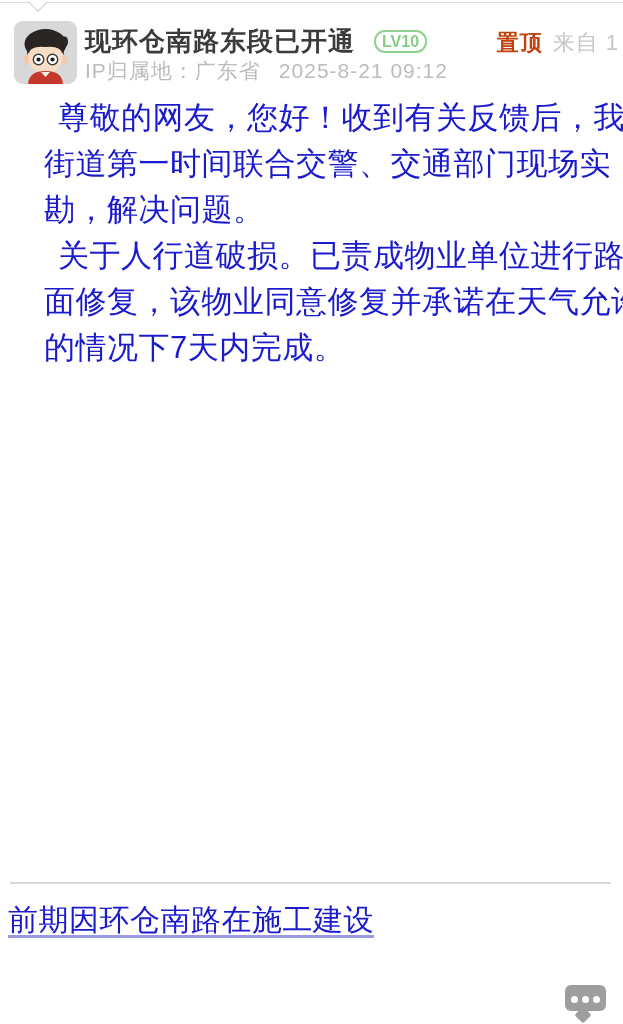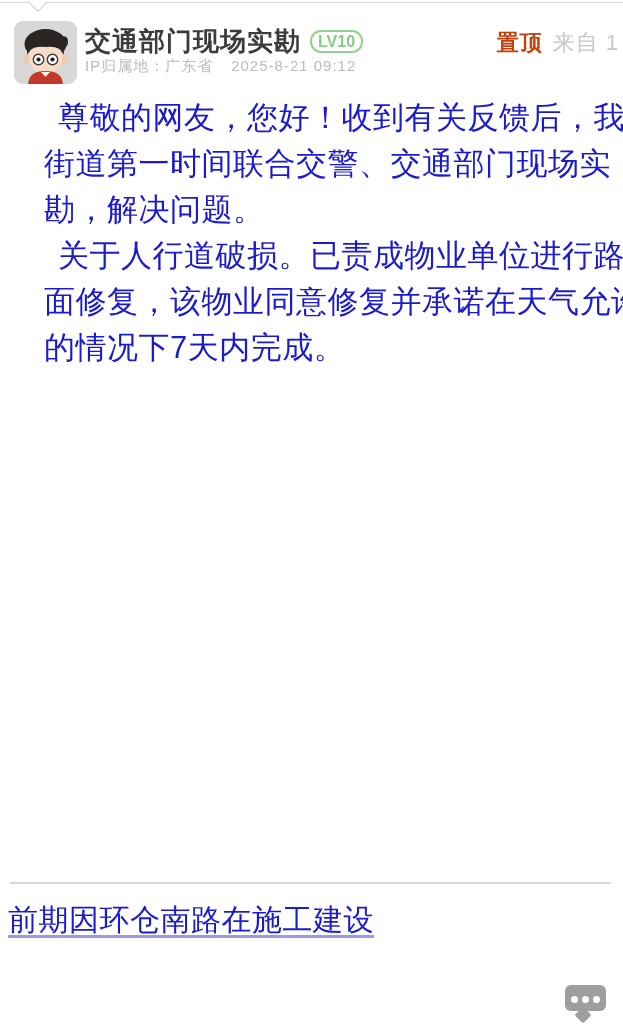--- a/index.html
+++ b/index.html
@@ -17,25 +17,25 @@
   }
   
   .header{position:absolute;top:21px;left:14px;right:4px;height:64px;}
   .avatar{
     position:absolute;left:0;top:0;width:63px;height:63px;border-radius:9px;
     overflow:hidden;background:#d8d8d8;cursor:pointer;
   }
   .name-row{position:absolute;left:71px;top:3px;white-space:nowrap;}
   .username{font-size:26px;font-weight:bold;color:#3b3b3b;letter-spacing:1px;cursor:pointer;}
   .lv-badge{
-    display:inline-block;margin-left:9px;vertical-align:3px;
+    display:inline-block;margin-left:19px;vertical-align:3px;
     font-size:16px;color:#85cd85;border:2px solid #8fd28f;border-radius:11px;
     padding:0 6px;line-height:19px;font-weight:bold;letter-spacing:0;
   }
-  .meta-row{position:absolute;left:71px;top:36px;white-space:nowrap;font-size:15px;color:#bcbcbc;letter-spacing:1px;}
+  .meta-row{position:absolute;left:71px;top:36px;white-space:nowrap;font-size:21px;color:#bcbcbc;letter-spacing:1px;}
   .meta-time{margin-left:18px;}
   .flag-row{position:absolute;right:0;top:7px;white-space:nowrap;font-size:22px;}
   .pinned{color:#c2410c;font-weight:bold;letter-spacing:1px;}
   .from{color:#c6c6c6;margin-left:10px;letter-spacing:1px;}
   
   .post-body{position:absolute;top:95px;left:8px;width:607px;color:#1b1bcd;margin-left:36px;}
   .post-body p{
     margin:0;font-size:31px;line-height:46px;letter-spacing:0.5px;
     text-indent:14px;word-break:break-all;
   }
@@ -73,21 +73,21 @@
       <path d="M48 16 q6 -2 6 5 q0 5 -5 6 Z" fill="#2a2522"></path>
       <circle cx="24.5" cy="38.5" r="5.2" fill="#ffffff" stroke="#3a3a3a" stroke-width="1.4"></circle>
       <circle cx="38.5" cy="38.5" r="5.2" fill="#ffffff" stroke="#3a3a3a" stroke-width="1.4"></circle>
       <circle cx="24.5" cy="38.5" r="2.1" fill="#1c1c1c"></circle>
       <circle cx="38.5" cy="38.5" r="2.1" fill="#1c1c1c"></circle>
       <path d="M14 63 Q15 50 31.5 50 Q48 50 49 63 Z" fill="#c4372b"></path>
       <path d="M27 51 L31.5 56 L36 51 Z" fill="#f6f2ea"></path>
     </svg>
   </div>
   <div class="name-row">
-    <span class="username">交通部门现场实勘</span><span class="lv-badge">LV10</span>
+    <span class="username">现环仓南路东段已开通</span><span class="lv-badge">LV10</span>
   </div>
   <div class="meta-row">
     <span>IP归属地：广东省</span><span class="meta-time">2025-8-21 09:12</span>
   </div>
   <div class="flag-row">
     <span class="pinned">置顶</span><span class="from">来自 1</span>
   </div>
 </div>
 
 <div class="post-body">

